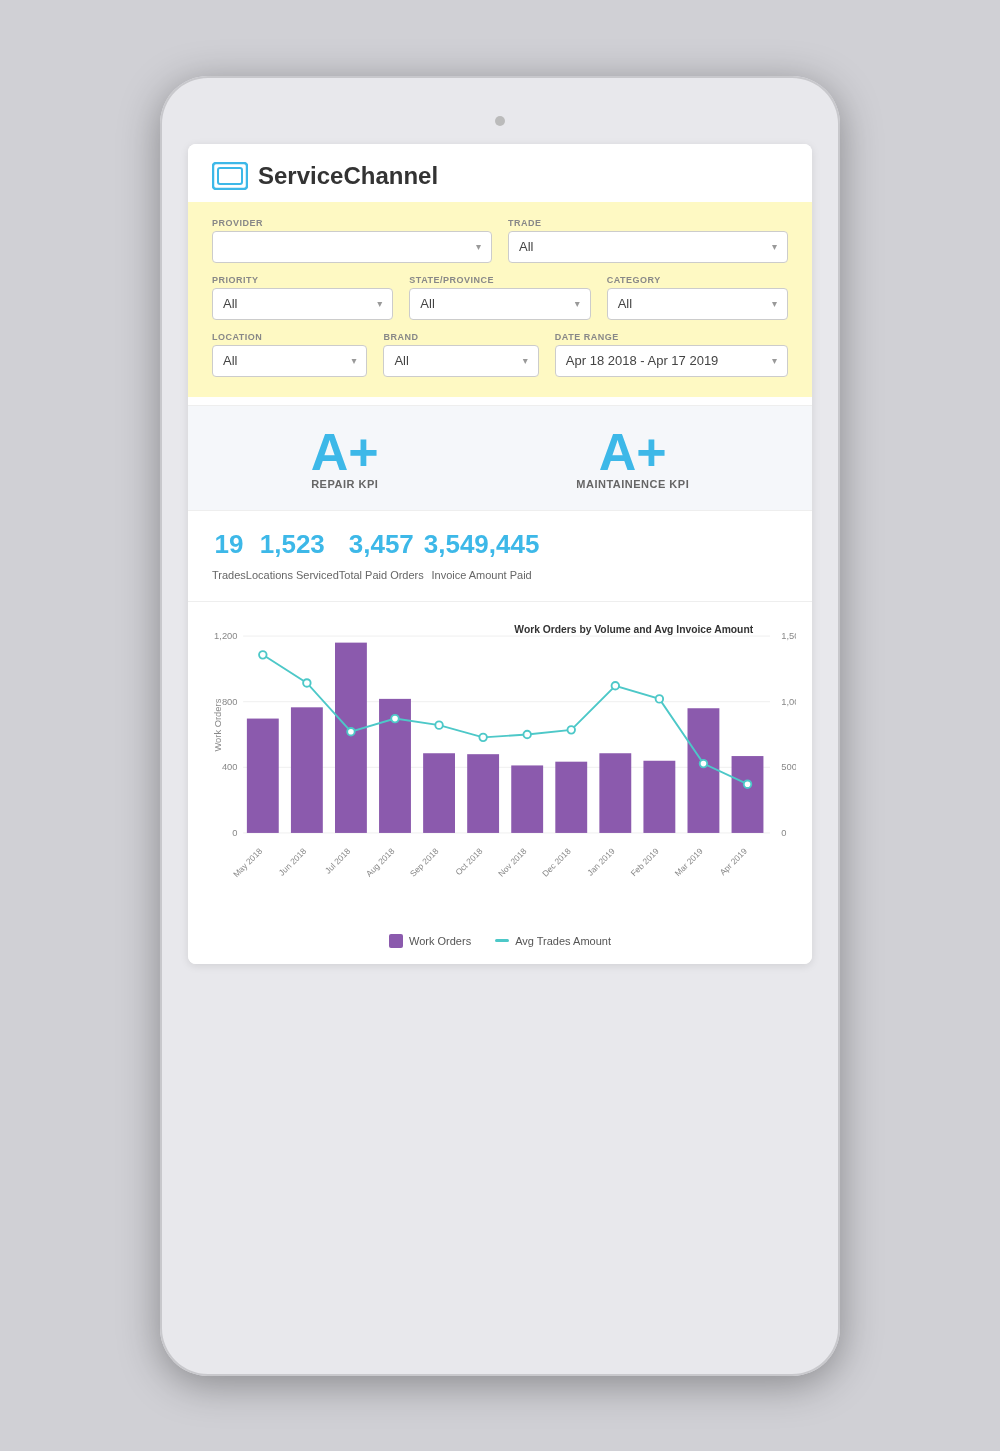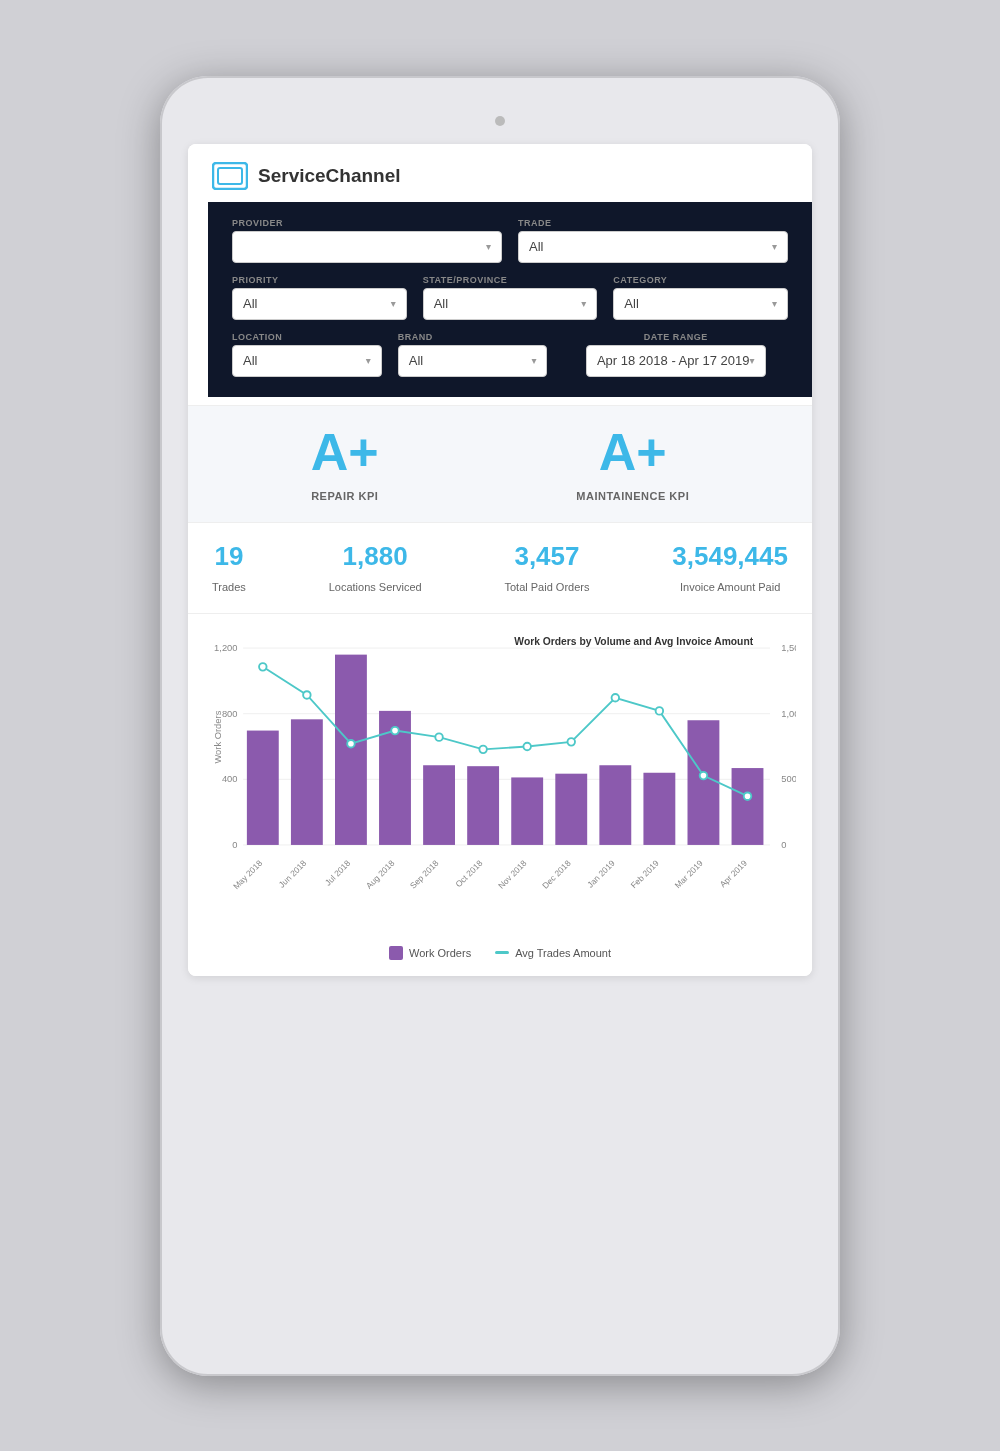--- a/index.html
+++ b/index.html
@@ -39,54 +39,52 @@
       background: #fff;
       display: flex;
       align-items: center;
       gap: 10px;
     }
     .sc-logo-icon {
       width: 36px;
       height: 28px;
     }
     .sc-logo-text {
-      font-size: 19px;
+      font-size: 24px;
       font-weight: 600;
       color: #333;
     }
     
     .title-bar {
       background: #3db8e8;
       padding: 12px 24px;
     }
     .title-bar-text {
       color: #fff;
       font-size: 20px;
       font-weight: 700;
       letter-spacing: 0.5px;
     }
     
     .filters-section {
       padding: 16px 24px 8px 24px;
-      background: #0f172a;
-      margin-left: 20px;
+      background: #fef9c3;
     }
     .filter-row {
       display: flex;
       gap: 16px;
       margin-bottom: 12px;
     }
     .filter-group {
       display: flex;
       flex-direction: column;
       flex: 1;
     }
     .filter-group.wide {
       flex: 1.5;
-      align-items: center;
     }
     .filter-label {
       font-size: 9px;
       font-weight: 700;
       color: #888;
       letter-spacing: 0.5px;
       margin-bottom: 3px;
       text-transform: uppercase;
     }
     .filter-select {
@@ -124,29 +122,29 @@
       font-size: 52px;
       font-weight: 700;
       color: #3db8e8;
       line-height: 1;
     }
     .kpi-label {
       font-size: 11px;
       font-weight: 600;
       color: #666;
       letter-spacing: 0.5px;
-      margin-top: 12px;
+      margin-top: 0;
       text-transform: uppercase;
     }
     
     .stats-section {
       background: #fff;
       padding: 20px 24px;
       display: flex;
-      justify-content: space-between;
+      justify-content: flex-start;
       align-items: center;
       border-bottom: 1px solid #eee;
     }
     .stat-item {
       text-align: center;
     }
     .stat-value {
       font-size: 26px;
       font-weight: 600;
       color: #3db8e8;
@@ -290,21 +288,21 @@
         <div class="kpi-label">MAINTAINENCE KPI</div>
       </div>
     </div>
 
     <div class="stats-section">
       <div class="stat-item">
         <div class="stat-value">19</div>
         <div class="stat-label">Trades</div>
       </div>
       <div class="stat-item">
-        <div class="stat-value">1,880</div>
+        <div class="stat-value">1,523</div>
         <div class="stat-label">Locations Serviced</div>
       </div>
       <div class="stat-item">
         <div class="stat-value">3,457</div>
         <div class="stat-label">Total Paid Orders</div>
       </div>
       <div class="stat-item">
         <div class="stat-value">3,549,445</div>
         <div class="stat-label">Invoice Amount Paid</div>
       </div>

